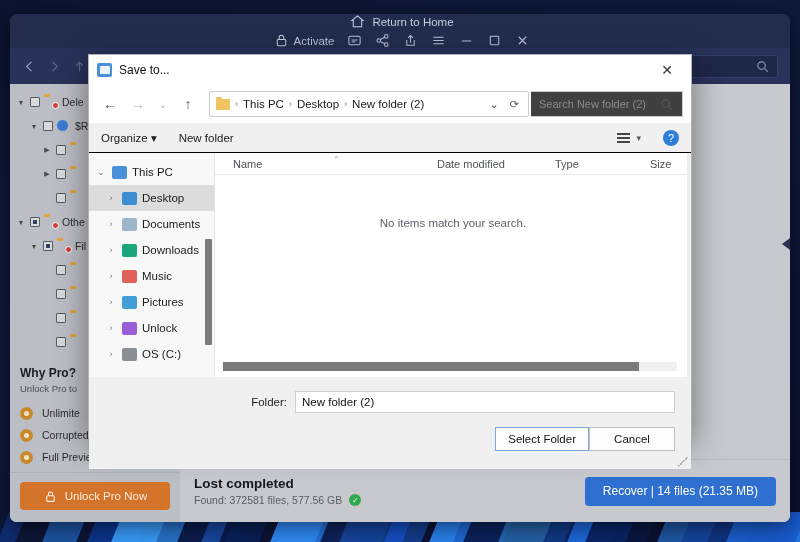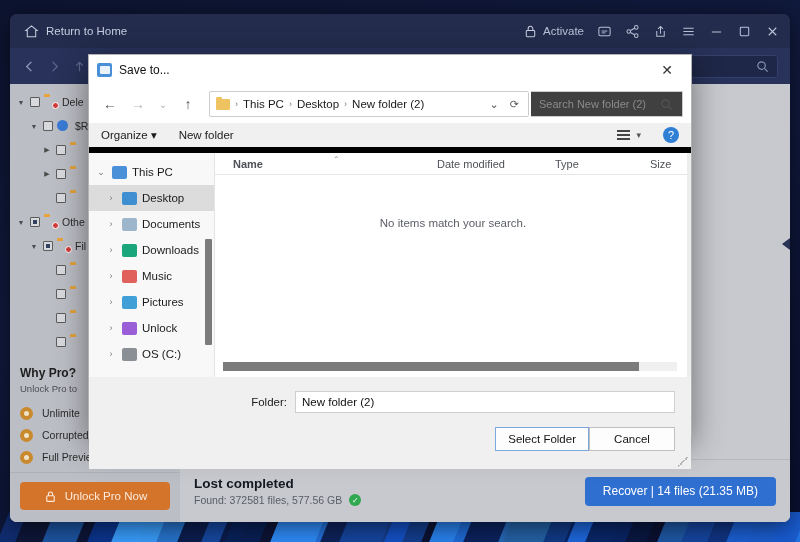--- a/index.html
+++ b/index.html
@@ -34,21 +34,21 @@
     left: 10px; top: 14px; width: 780px; height: 508px;
     background: #222c4d;
     border-radius: 7px;
     overflow: hidden;
     box-shadow: 0 4px 22px rgba(0,0,0,.55);
   }
   #app-titlebar {
     height: 34px; background: #232c4c;
     display: flex; align-items: center;
     padding: 0 10px 0 14px;
-    color: #c6cde0; font-size: 11.5px;
+    color: #c6cde0; font-size: 11.5px; flex-direction: column;
   }
   .tb-left { display: flex; align-items: center; gap: 7px; }
   .tb-spacer { flex: 1; }
   .tb-right { display: flex; align-items: center; gap: 13px; color: #b9c1d6; }
   .tb-ico { width: 15px; height: 15px; display: inline-flex;
             align-items: center; justify-content: center; }
   .tb-ico svg { width: 100%; height: 100%; }
   .activate-grp { display: flex; align-items: center; gap: 5px; font-size: 11.5px; }
 
   #app-toolbar {
@@ -181,21 +181,21 @@
   #dlg-search {
     width: 152px; height: 26px; border: 1px solid #cccccc; border-left: none; background: #404040;
     display: flex; align-items: center; padding: 0 8px; gap: 4px;
     font-size: 11px; color: #8a8a8a;
   }
   #dlg-search .sp { flex: 1; }
 
   #dlg-cmd {
     height: 30px; background: #f0f0f0; display: flex; align-items: center;
     padding: 0 12px; gap: 22px; font-size: 11.5px; color: #1b1b1b;
-    border-bottom: 6px solid #000000;
+    border-bottom: 1px solid #000000;
   }
   .cmd-spacer { flex: 1; }
   .view-ico { display: inline-flex; flex-direction: column; gap: 2px; }
   .view-ico i { display:block; width: 13px; height: 2px; background: #444; }
   .help-ico { width: 16px; height: 16px; border-radius: 50%; background: #2f7fd4;
               color: #fff; font-size: 11px; display: flex; align-items: center;
               justify-content: center; }
 
   #dlg-content { display: flex; height: 224px; background: #fff; }
   #nav-pane {
@@ -596,21 +596,21 @@
             <span class="np-car">›</span>
             <span class="np-ico" style="background: rgb(138, 143, 150);"></span>
             <span class="np-label">OS (C:)</span>
           </div>
         </div>
       <div id="np-scroll"></div>
     </div>
 
     <div id="list-pane">
       <div id="list-head">
-        <span class="lh" style="left:18px;font-weight:bold;">Name</span>
+        <span class="lh" style="left:18px;">Name</span>
         <span class="sortmark" style="left:118px;top:2px;">⌃</span>
         <span class="lh" style="left:222px;">Date modified</span>
         <span class="lh" style="left:340px;">Type</span>
         <span class="lh" style="left:435px;">Size</span>
       </div>
       <div class="empty-msg">No items match your search.</div>
       <div id="h-scroll">
         <div class="track"></div>
         <div class="thumb"></div>
       </div>

